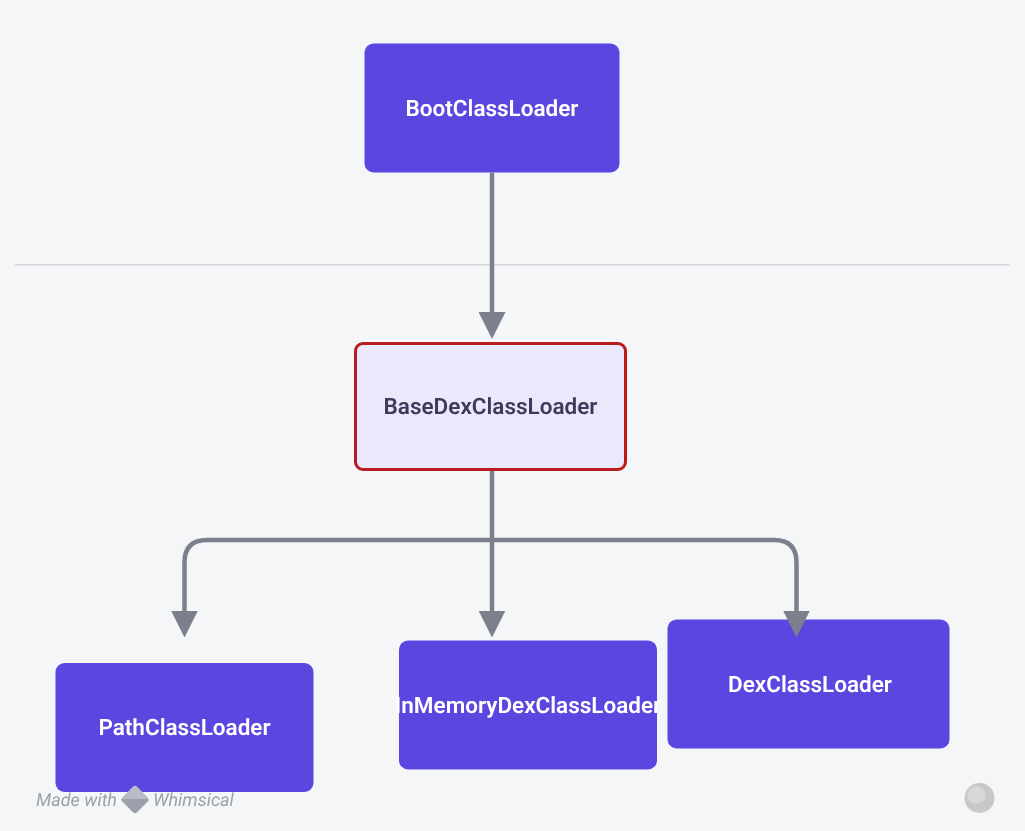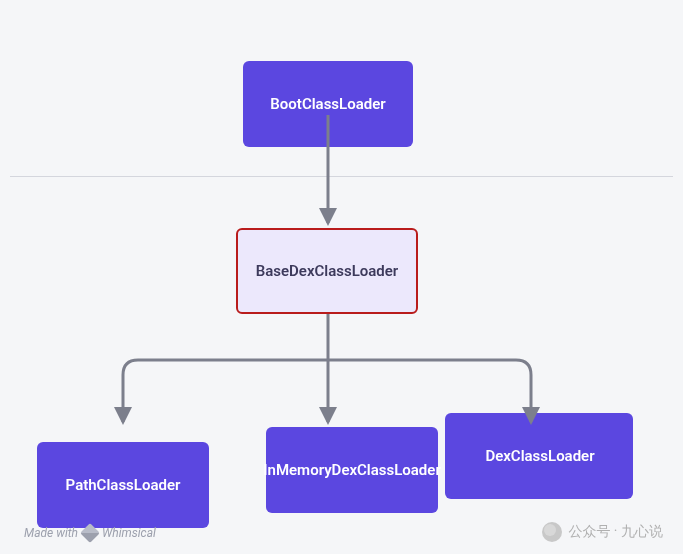--- a/index.html
+++ b/index.html
@@ -105,21 +105,21 @@
       width: 683px;
       height: 554px;
       pointer-events: none;
     }
   </style>
 </head>
 <body>
 
 <div class="divider"></div>
 
-<div class="node node-solid" style="left:243px; top:29px; width:170px; height:86px;margin-top:32px;">
+<div class="node node-solid" style="left:243px; top:29px; width:170px; height:86px;">
   <span>BootClassLoader</span>
 </div>
 
 <div class="node node-outline" style="left:236px; top:228px; width:182px; height:86px;">
   <span>BaseDexClassLoader</span>
 </div>
 
 <div class="node node-solid" style="left:37px; top:442px; width:172px; height:86px;">
   <span>PathClassLoader</span>
 </div>
@@ -151,14 +151,13 @@
 </svg>
 
 <div class="watermark-left">
   <span>Made with</span>
   <span class="whimsical-icon"></span>
   <span>Whimsical</span>
 </div>
 
 <div class="watermark-right">
   <span class="wechat-icon"></span>
-  <span>公众号 · 九心说</span>
 </div>
 
 </body></html>

